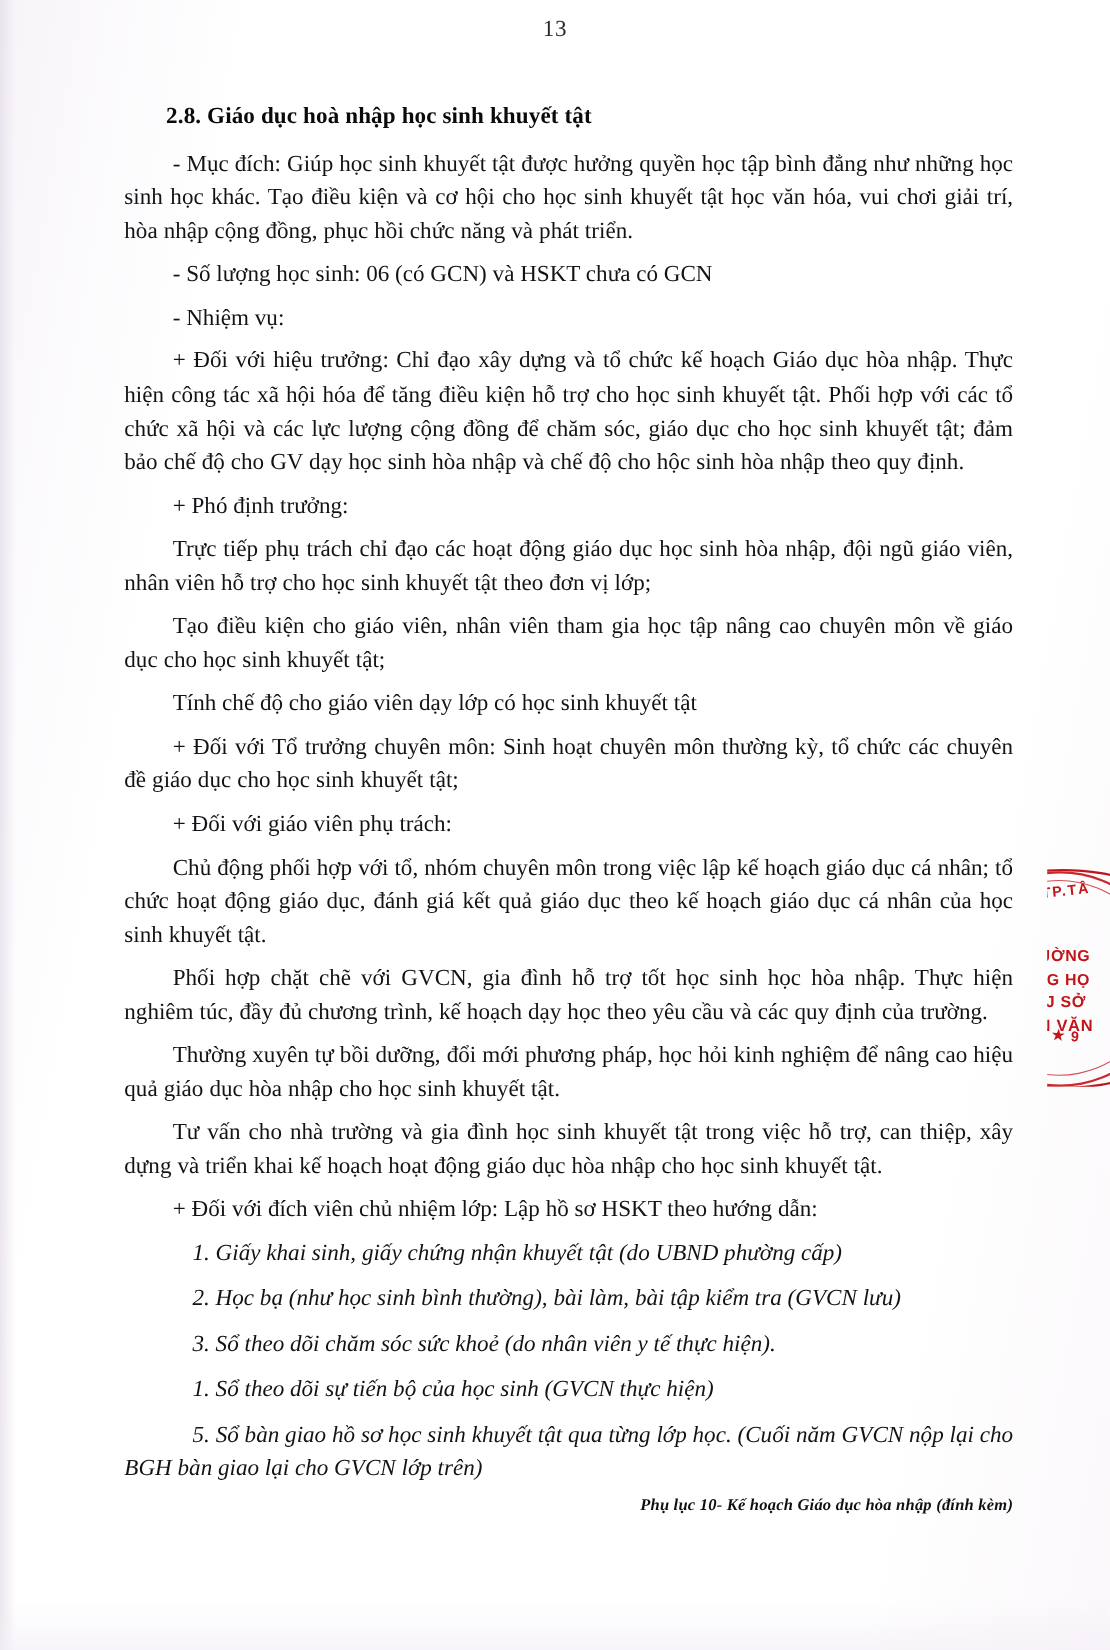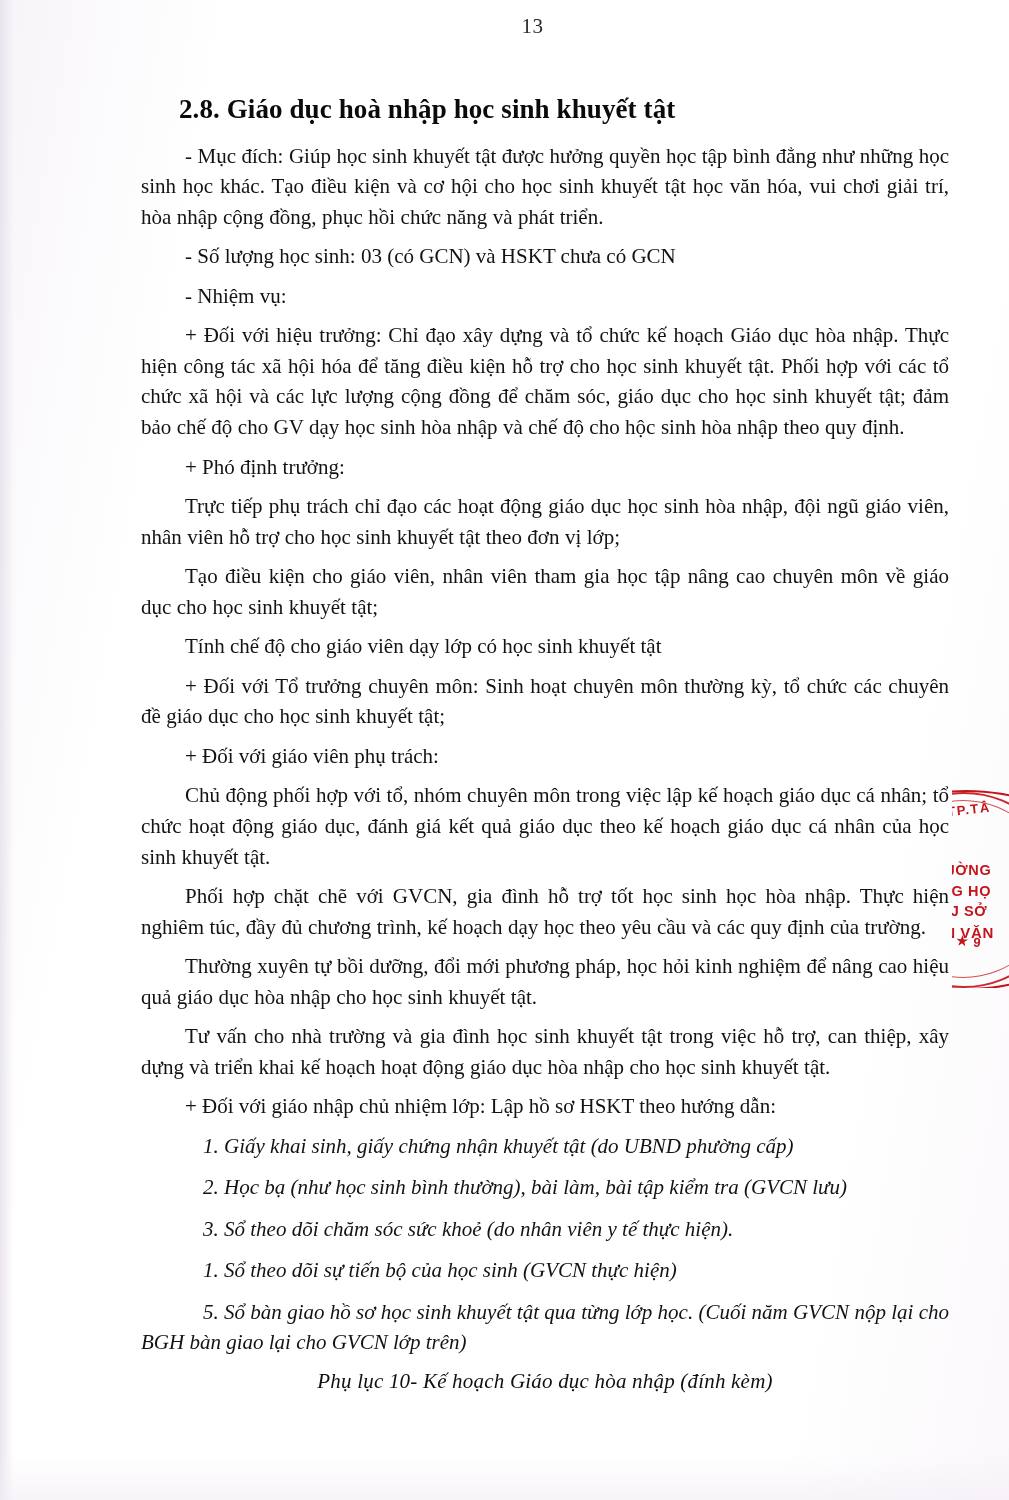--- a/index.html
+++ b/index.html
@@ -38,21 +38,20 @@
     height: 46px;
     background: linear-gradient(0deg, rgba(243,238,246,0.6), rgba(255,255,255,0));
     pointer-events: none;
   }
 
   .content {
     position: absolute;
     left: 0; top: 0;
     width: 923px;
     height: 1500px;
-    margin-left: 28px;
   }
 
   .page-number {
     position: absolute;
     top: 14px;
     left: 0;
     width: 1009px;
     text-align: center;
     font-size: 21px;
     letter-spacing: 0.5px;
@@ -60,21 +59,21 @@
   }
 
   .body-col {
     position: absolute;
     left: 113px;
     top: 92px;
     width: 808px;
   }
 
   h2.heading {
-    font-size: 27px;
+    font-size: 21px;
     font-weight: bold;
     margin: 0 0 13px 0;
     padding-left: 38px;
     letter-spacing: 0.1px;
     line-height: 1.32;
     color: #0a0a0d;
   }
 
   p.para {
     margin: 0 0 9px 0;
@@ -111,24 +110,24 @@
     color: #131317;
   }
   ol.doc-list li.wrap {
     padding-left: 0;
     text-indent: 62px;
     text-align: justify;
   }
 
   p.footer-note {
     margin: 6px 0 0 0;
-    font-size: 21px;
+    font-size: 15px;
     font-style: italic;
-    font-weight: normal;
-    text-align: center;
+    font-weight: bold;
+    text-align: right;
     letter-spacing: 0.2px;
     color: #101014;
   }
 
   
   .stamp {
     position: absolute;
     left: 952px;
     top: 788px;
     width: 130px;
@@ -224,21 +223,21 @@
   <div class="content">
 
     <div class="page-number">13</div>
 
     <div class="body-col">
 
       <h2 class="heading">2.8. Giáo dục hoà nhập học sinh khuyết tật</h2>
 
       <p class="para">- Mục đích: Giúp học sinh khuyết tật được hưởng quyền học tập bình đẳng như những học sinh học khác. Tạo điều kiện và cơ hội cho học sinh khuyết tật học văn hóa, vui chơi giải trí, hòa nhập cộng đồng, phục hồi chức năng và phát triển.</p>
 
-      <p class="item">- Số lượng học sinh: 03 (có GCN) và HSKT chưa có GCN</p>
+      <p class="item">- Số lượng học sinh: 06 (có GCN) và HSKT chưa có GCN</p>
 
       <p class="item">- Nhiệm vụ:</p>
 
       <p class="para">+ Đối với hiệu trưởng: Chỉ đạo xây dựng và tổ chức kế hoạch Giáo dục hòa nhập. Thực hiện công tác xã hội hóa để tăng điều kiện hỗ trợ cho học sinh khuyết tật. Phối hợp với các tổ chức xã hội và các lực lượng cộng đồng để chăm sóc, giáo dục cho học sinh khuyết tật; đảm bảo chế độ cho GV dạy học sinh hòa nhập và chế độ cho hộc sinh hòa nhập theo quy định.</p>
 
       <p class="item">+ Phó định trưởng:</p>
 
       <p class="para">Trực tiếp phụ trách chỉ đạo các hoạt động giáo dục học sinh hòa nhập, đội ngũ giáo viên, nhân viên hỗ trợ cho học sinh khuyết tật theo đơn vị lớp;</p>
 
       <p class="para">Tạo điều kiện cho giáo viên, nhân viên tham gia học tập nâng cao chuyên môn về giáo dục cho học sinh khuyết tật;</p>
@@ -250,21 +249,21 @@
       <p class="item">+ Đối với giáo viên phụ trách:</p>
 
       <p class="para">Chủ động phối hợp với tổ, nhóm chuyên môn trong việc lập kế hoạch giáo dục cá nhân; tổ chức hoạt động giáo dục, đánh giá kết quả giáo dục theo kế hoạch giáo dục cá nhân của học sinh khuyết tật.</p>
 
       <p class="para">Phối hợp chặt chẽ với GVCN, gia đình hỗ trợ tốt học sinh học hòa nhập. Thực hiện nghiêm túc, đầy đủ chương trình, kế hoạch dạy học theo yêu cầu và các quy định của trường.</p>
 
       <p class="para">Thường xuyên tự bồi dưỡng, đổi mới phương pháp, học hỏi kinh nghiệm để nâng cao hiệu quả giáo dục hòa nhập cho học sinh khuyết tật.</p>
 
       <p class="para">Tư vấn cho nhà trường và gia đình học sinh khuyết tật trong việc hỗ trợ, can thiệp, xây dựng và triển khai kế hoạch hoạt động giáo dục hòa nhập cho học sinh khuyết tật.</p>
 
-      <p class="item">+ Đối với giáo nhập chủ nhiệm lớp: Lập hồ sơ HSKT theo hướng dẫn:</p>
+      <p class="item">+ Đối với đích viên chủ nhiệm lớp: Lập hồ sơ HSKT theo hướng dẫn:</p>
 
       <ol class="doc-list">
         <li>1. Giấy khai sinh, giấy chứng nhận khuyết tật (do UBND phường cấp)</li>
         <li>2. Học bạ (như học sinh bình thường), bài làm, bài tập kiểm tra (GVCN lưu)</li>
         <li>3. Sổ theo dõi chăm sóc sức khoẻ (do nhân viên y tế thực hiện).</li>
         <li>1. Sổ theo dõi sự tiến bộ của học sinh (GVCN thực hiện)</li>
         <li class="wrap">5. Sổ bàn giao hồ sơ học sinh khuyết tật qua từng lớp học. (Cuối năm GVCN nộp lại cho BGH bàn giao lại cho GVCN lớp trên)</li>
       </ol>
 
       <p class="footer-note">Phụ lục 10- Kế hoạch Giáo dục hòa nhập (đính kèm)</p>

